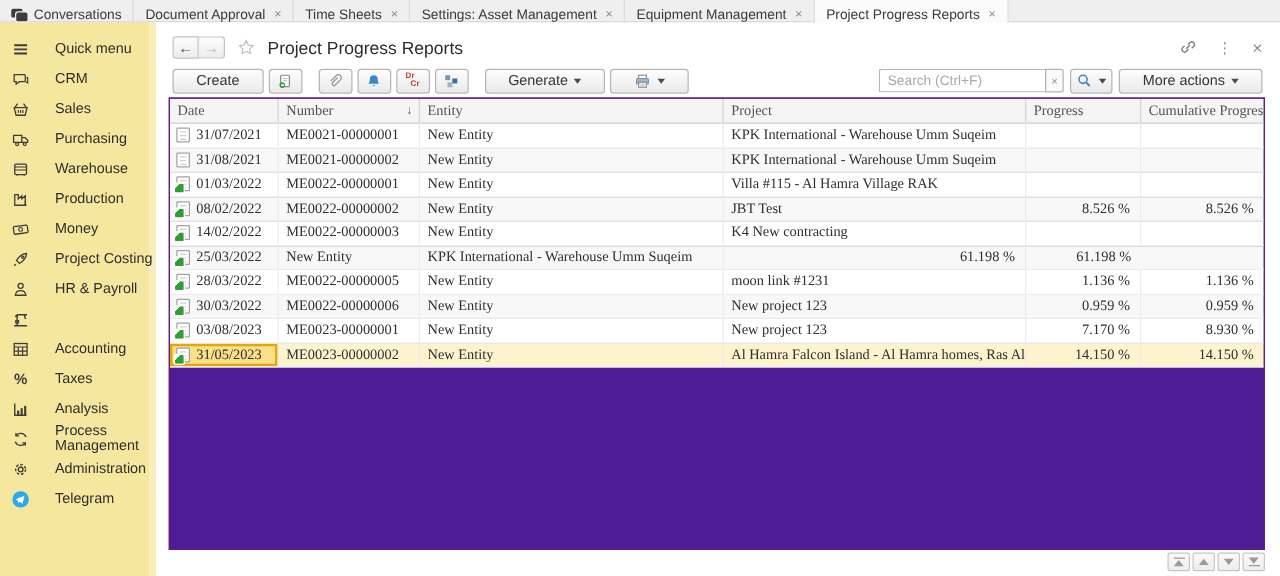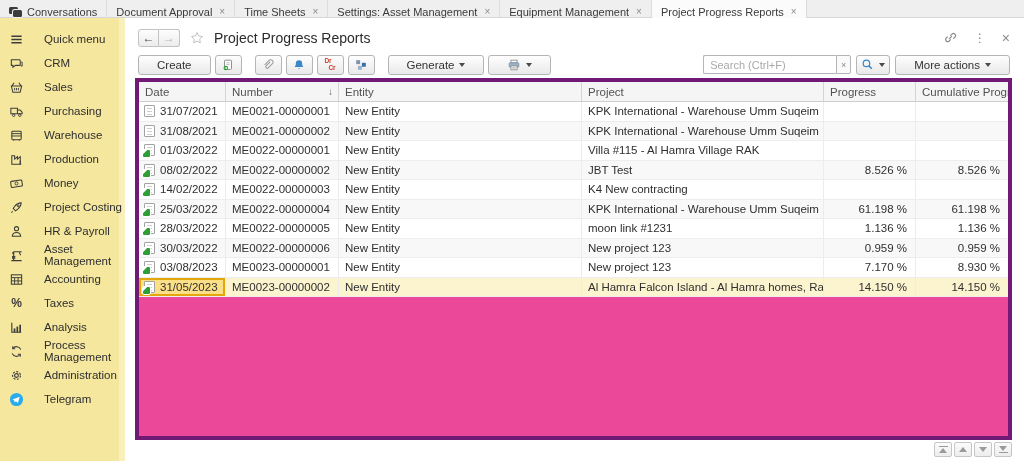--- a/index.html
+++ b/index.html
@@ -61,21 +61,21 @@
     font-family:"Liberation Sans", sans-serif; }
   .search::placeholder { color:#a9a9a9; }
   .clearbtn { width:15px; height:19px; border:1px solid #b5b5b5; background:#fafafa;
     border-radius:0 2px 2px 0; font-size:9px; color:#8a8a8a; display:flex; align-items:center;
     justify-content:center; }
   .magbtn { width:34px; margin-left:5px; }
   .morebtn { margin-left:5px; }
 
   
   .grid { position:absolute; left:10px; right:12px; top:60px; bottom:21px;
-    border:4px solid #701a75; background:#ec4899; font-size:11.5px; overflow:hidden; }
+    border:1px solid #701a75; background:#4c1d95; font-size:11.5px; overflow:hidden;font-family:Liberation Serif, serif; }
   .grow { display:grid; grid-template-columns:87px 113px 243px 242px 92px 1fr; height:19.5px; }
   .ghead { height:20px; background:#f5f5f5; border-bottom:1px solid #cfcfcf; color:#525252; }
   .ghead .c { border-right:1px solid #d4d4d4; display:flex; align-items:center; }
   .c { padding:0 6px; display:flex; align-items:center; overflow:hidden; white-space:nowrap;
     border-right:1px solid #ececec; }
   .c:last-child { border-right:none; }
   .gbody .grow { border-bottom:1px solid #ededed; background:#fff; }
   .gbody .grow.alt { background:#f8f8f8; }
   .gbody .grow.sel { background:#fcf3cf; }
   .c-num-h { justify-content:flex-start; position:relative; }
@@ -197,21 +197,20 @@
           <circle cx="8" cy="5" r="2.2" stroke="#3c3c3c" stroke-width="1.1" fill="none"></circle>
           <path d="M3.5 13c.3-2.7 2.2-4 4.5-4s4.2 1.3 4.5 4z" stroke="#3c3c3c" stroke-width="1.1" fill="none"></path>
         </svg>
       <span>HR &amp; Payroll</span>
     </div>
     <div class="side-item">
       <svg width="15" height="15" viewBox="0 0 16 16">
           <path d="M2.5 13.5h11M5 13.5V4M5 4h8.5M11.5 4v2.5M11.5 6.5l1 1M3.5 6 5 4" stroke="#3c3c3c" stroke-width="1.2" fill="none"></path>
           <rect x="3.8" y="9" width="2.4" height="2" stroke="#3c3c3c" fill="none"></rect>
         </svg>
-      <span>Asset Management</span>
     </div>
     <div class="side-item">
       <svg width="15" height="15" viewBox="0 0 16 16">
           <rect x="2.5" y="3" width="11" height="10" stroke="#3c3c3c" stroke-width="1.1" fill="none"></rect>
           <path d="M2.5 6h11M6 6v7M9.7 6v7M2.5 9.5h11" stroke="#3c3c3c" stroke-width="1"></path>
         </svg>
       <span>Accounting</span>
     </div>
     <div class="side-item">
       <span class="pct">%</span>
@@ -404,21 +403,20 @@
           <div class="c">New Entity</div>
           <div class="c txt-ell">K4 New contracting</div>
           <div class="c c-right"></div>
           <div class="c c-right"></div>
         </div>
         <div class="grow alt">
           <div class="c c-date">
               <span class="doc posted"></span>
               <span>25/03/2022</span>
             </div>
-          <div class="c">ME0022-00000004</div>
           <div class="c">New Entity</div>
           <div class="c txt-ell">KPK International - Warehouse Umm Suqeim</div>
           <div class="c c-right">61.198 %</div>
           <div class="c c-right">61.198 %</div>
         </div>
         <div class="grow">
           <div class="c c-date">
               <span class="doc posted"></span>
               <span>28/03/2022</span>
             </div>

